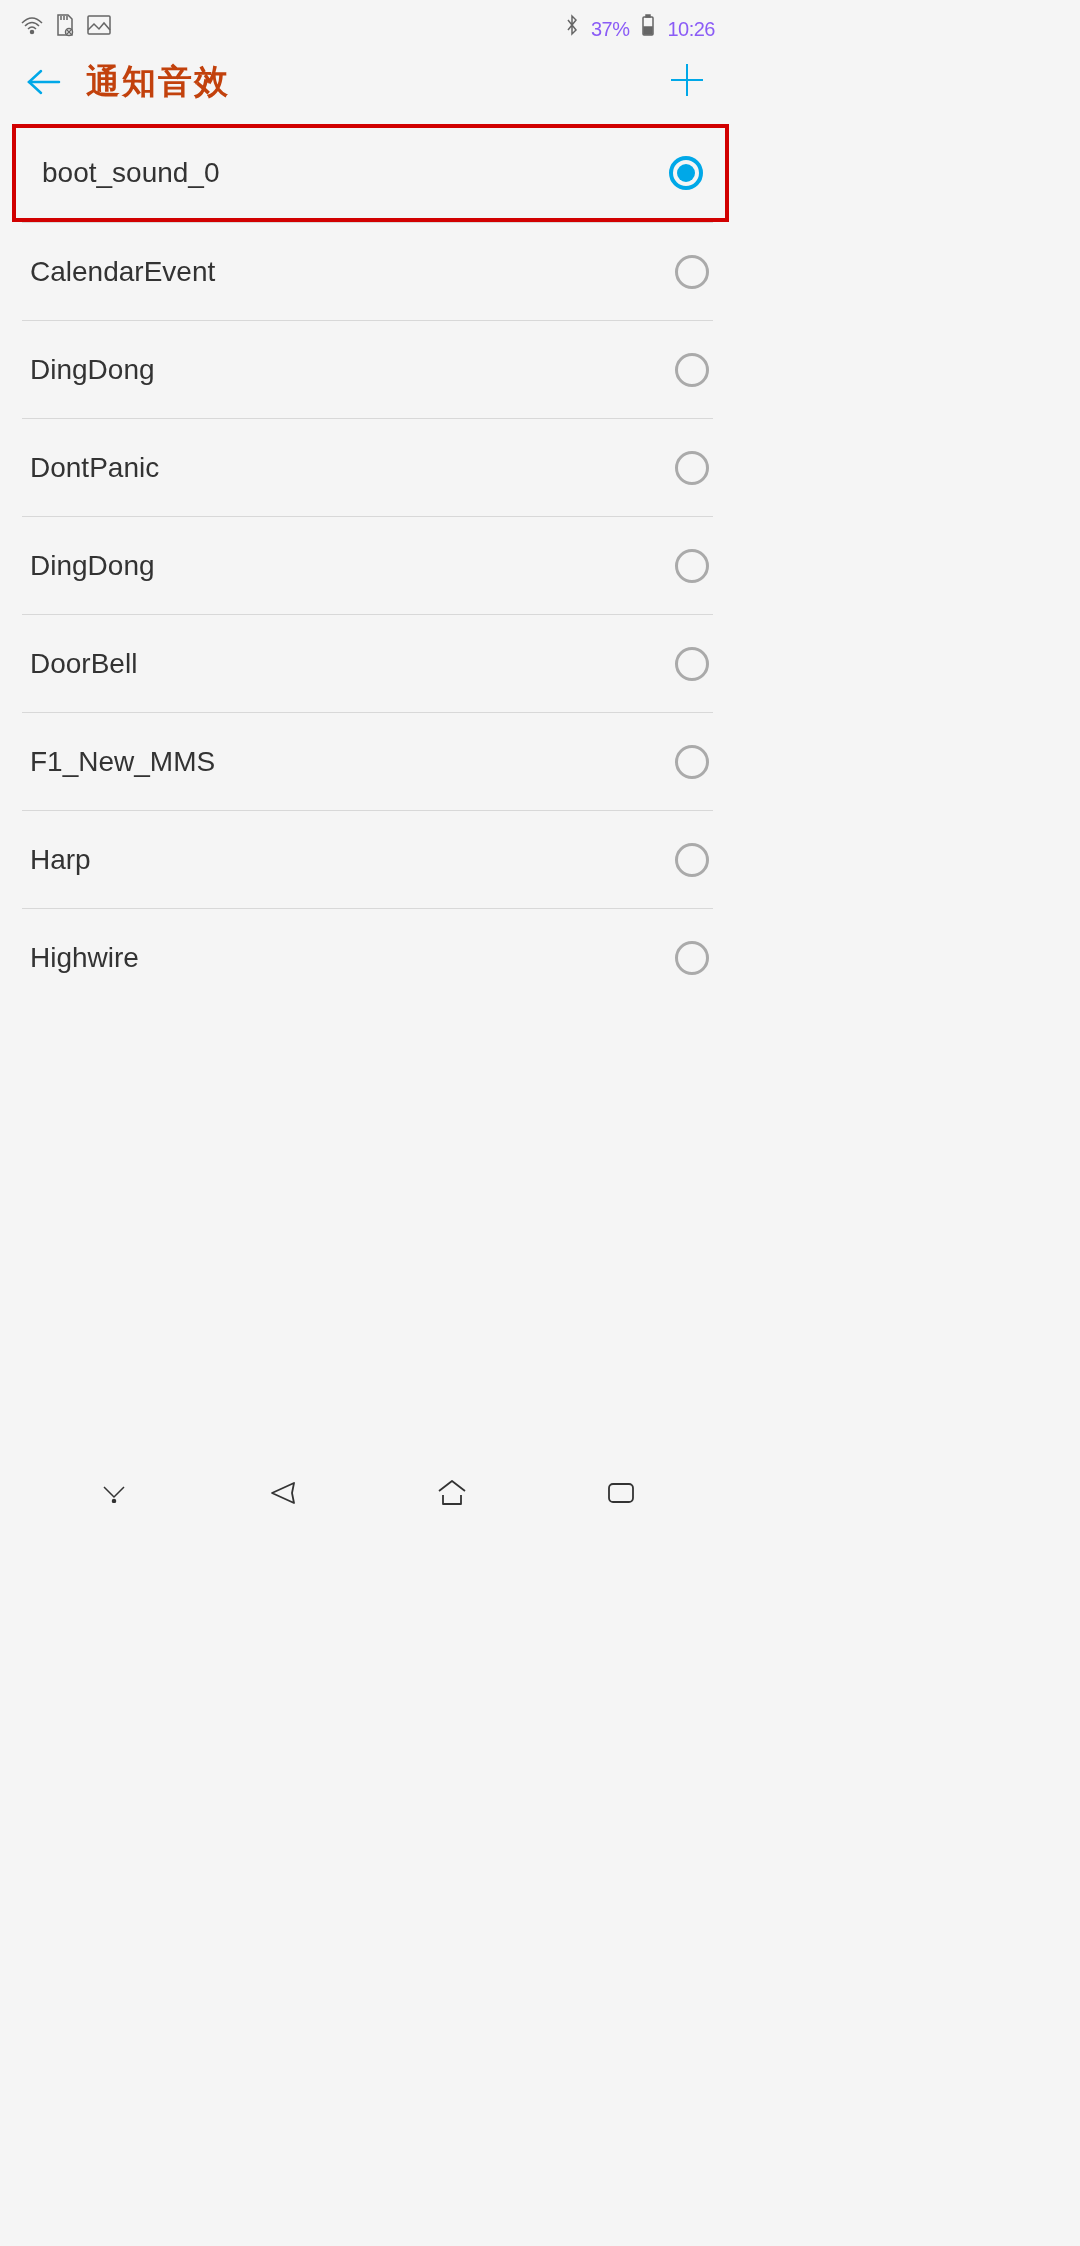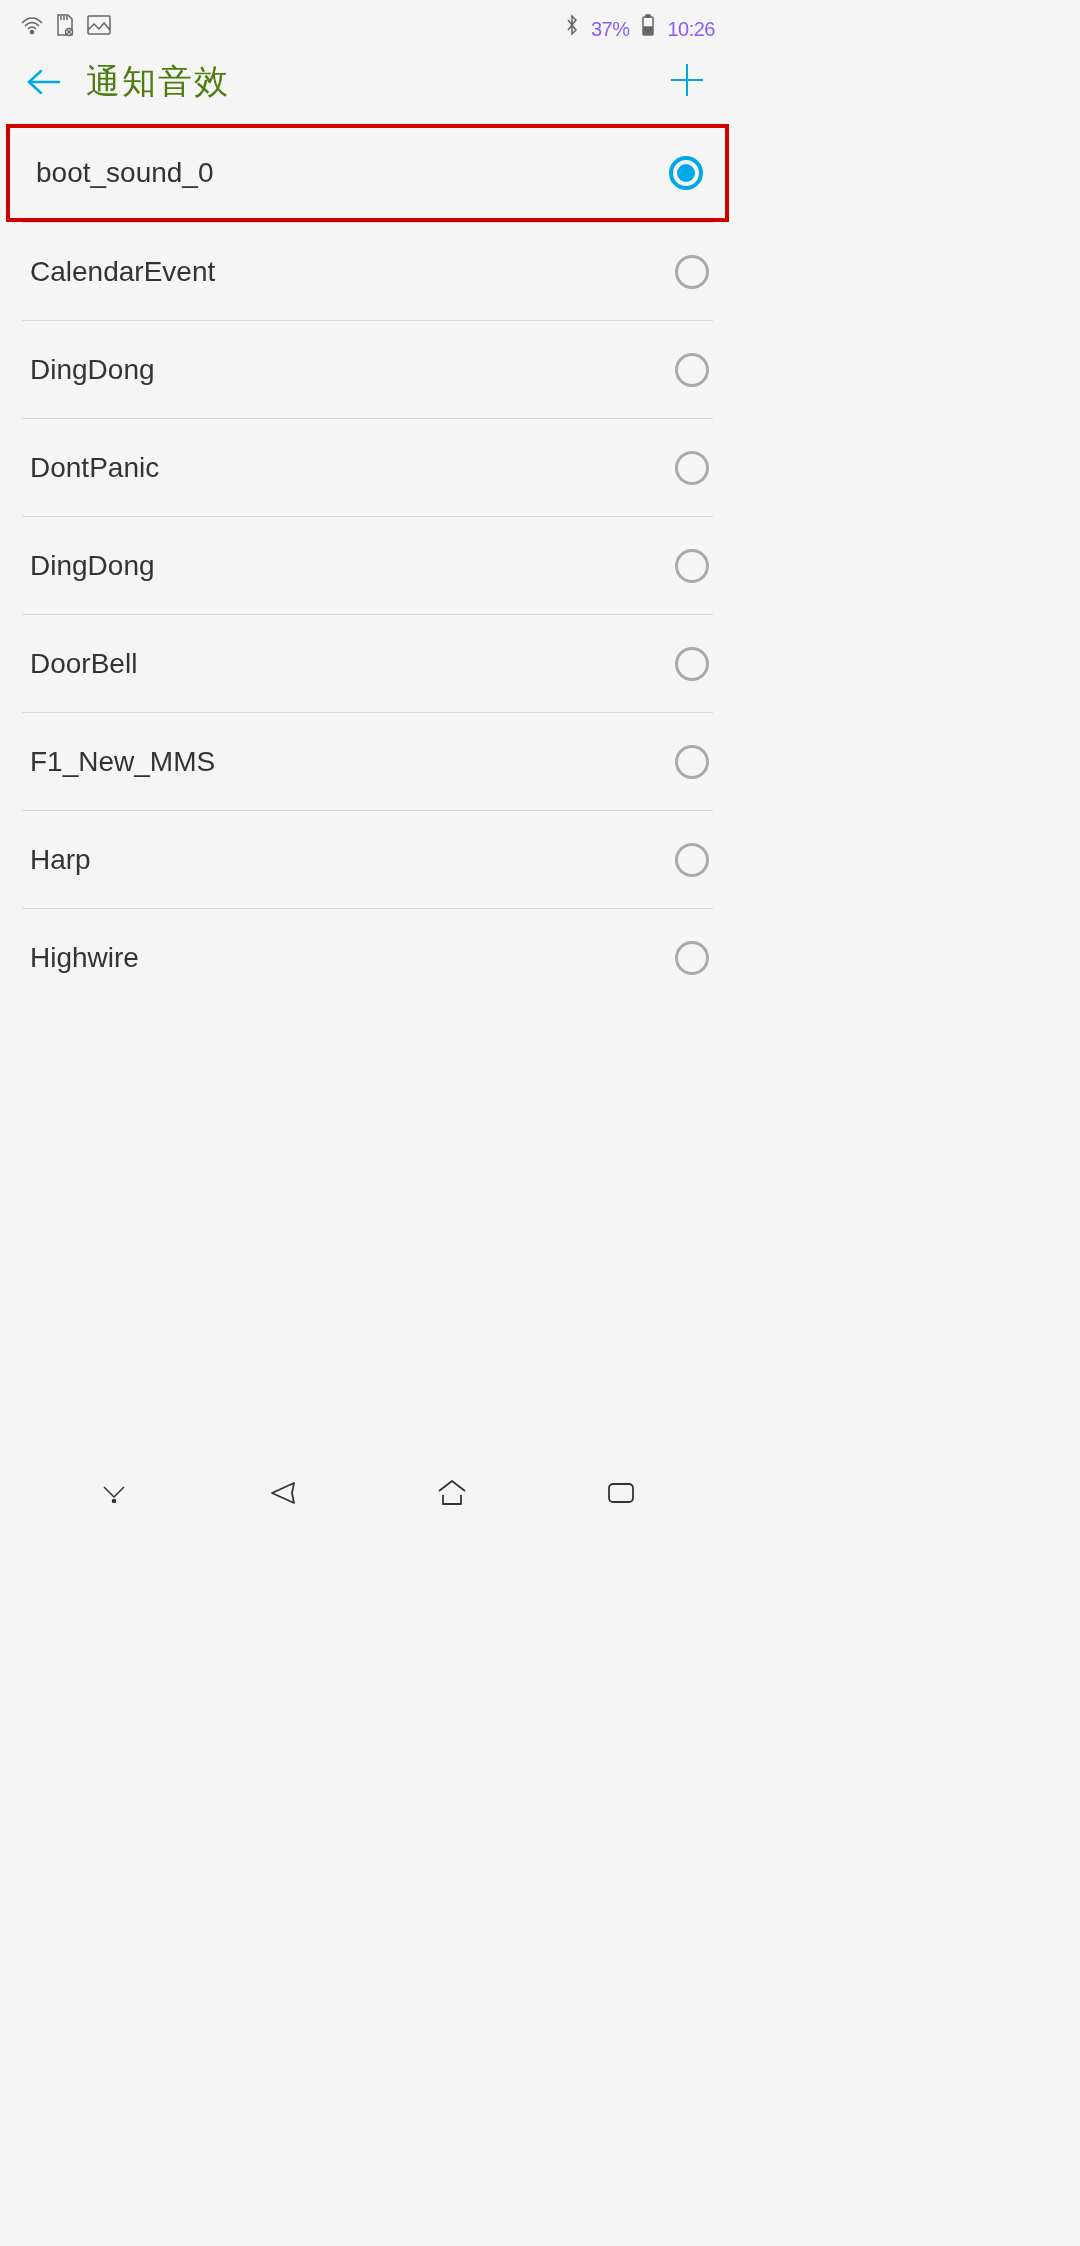--- a/index.html
+++ b/index.html
@@ -57,22 +57,22 @@
     }
 
     .back-btn {
       color: #00a8e8;
       display: flex;
       align-items: center;
     }
 
     .title {
       font-size: 34px;
-      color: #4d7c0f;
-      font-weight: 400;
+      color: #c2410c;
+      font-weight: 700;
       letter-spacing: 2px;
     }
 
     .add-btn {
       color: #00a8e8;
     }
 
     .list-container {
       margin-top: 12px;
     }
@@ -91,21 +91,21 @@
       margin-left: 22px;
       margin-right: 22px;
       padding-left: 8px;
       padding-right: 4px;
     }
 
     .list-item.highlighted {
       border: 4px solid #d10000;
       padding-left: 26px;
       padding-right: 22px;
-      margin-left: 6px;
+      margin-left: 12px;
       margin-right: 6px;
       align-items: center;
     }
 
     .item-label {
       font-size: 28px;
       color: #333;
       font-weight: 400;
     }
 

